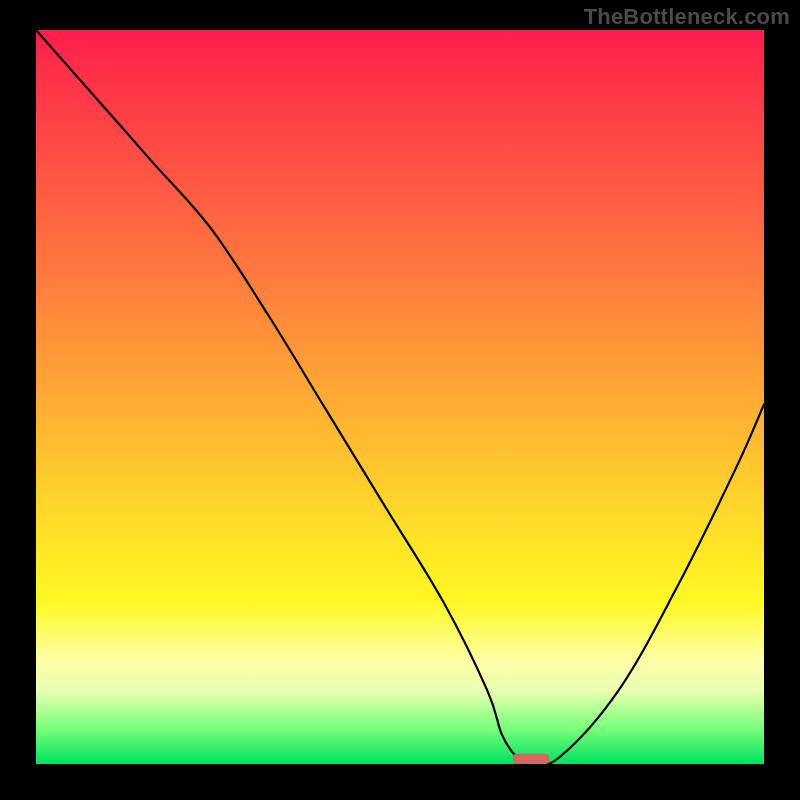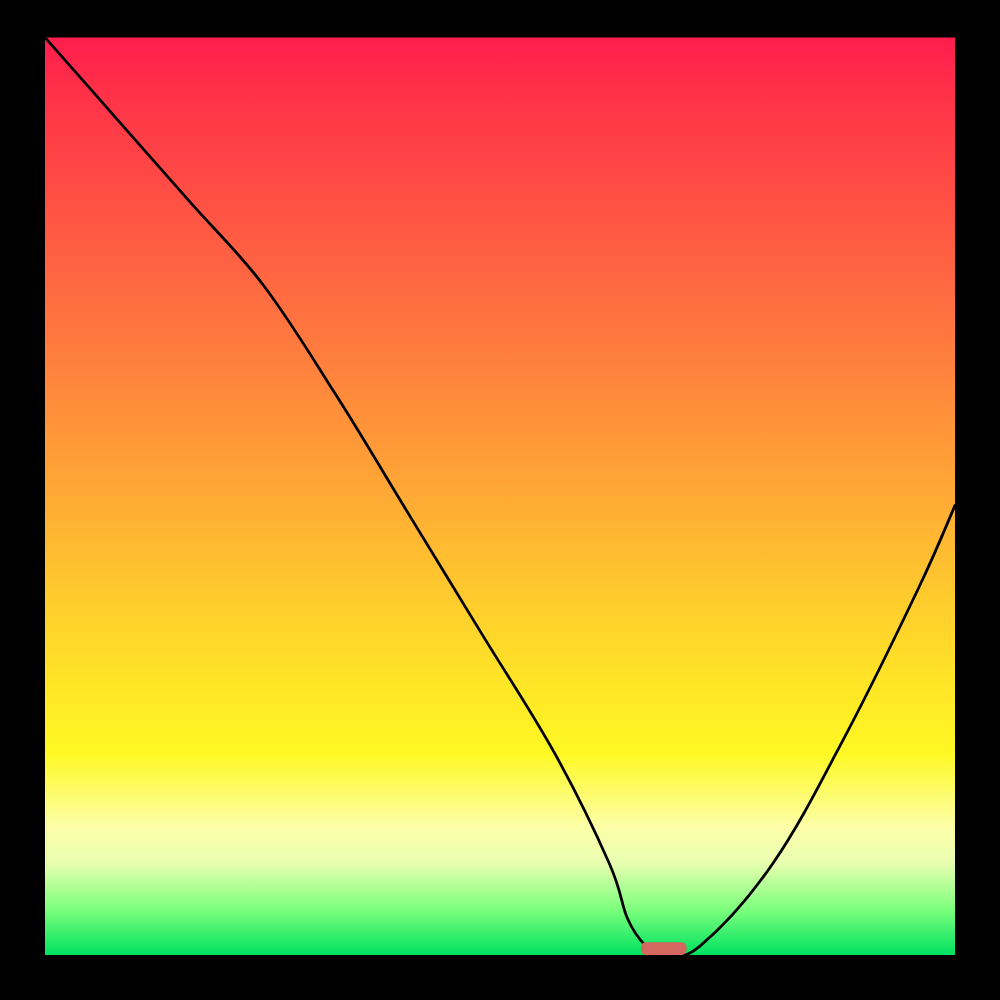--- a/index.html
+++ b/index.html
@@ -74,20 +74,21 @@
   .marker {
     fill: #d4675f;
     stroke: none;
   }
 </style>
 </head>
 <body>
 
 <div class="frame">
 
+  <div class="watermark">TheBottleneck.com</div>
 
   <div class="plot-bg"></div>
 
   <svg class="curve" viewBox="0 0 728 734" preserveAspectRatio="none">
     <path d="M 0 0 C 10.4832 11.89079999999999, 37.2736 42.27839999999995, 58.24 66.05999999999995 C 79.2064 89.84159999999994, 95.51360000000001 108.33839999999998, 116.48 132.12 C 137.4464 155.90160000000003, 153.7536 170.43480000000005, 174.72 198.18000000000006 C 195.6864 225.92520000000007, 211.99360000000001 253.23000000000002, 232.96 286.26 C 253.9264 319.28999999999996, 270.23359999999997 347.3288, 291.2 381.68 C 312.1664 416.0312, 328.4736 442.7488, 349.44 477.1 C 370.4064 511.45120000000003, 389.3344000000001 539.49, 407.68000000000006 572.52 C 426.02560000000005 605.55, 440.8768 636.8184, 451.36 660.6 C 461.8432 684.3816, 460.6784 692.7492, 465.92 704.64 C 471.1616 716.5308, 475.2384 721.3752, 480.48 726.66 C 485.7216 731.9448, 487.17760000000004 734, 495.04 734 C 502.9024 734, 508.43519999999995 739.872, 524.16 726.66 C 539.8847999999999 713.448, 561.4336 690.9876, 582.4 660.6 C 603.3664 630.2124, 619.6736 597.476, 640.64 557.84 C 661.6064 518.2040000000001, 683.1552 473.42999999999995, 698.88 440.4 C 714.6048 407.37, 722.7584 386.23080000000004, 728 374.34000000000003"></path>
     <rect class="marker" x="476.84000000000003" y="723.724" width="36.4" height="10.276" rx="4" ry="4"></rect>
   </svg>
 
 </div>
 

